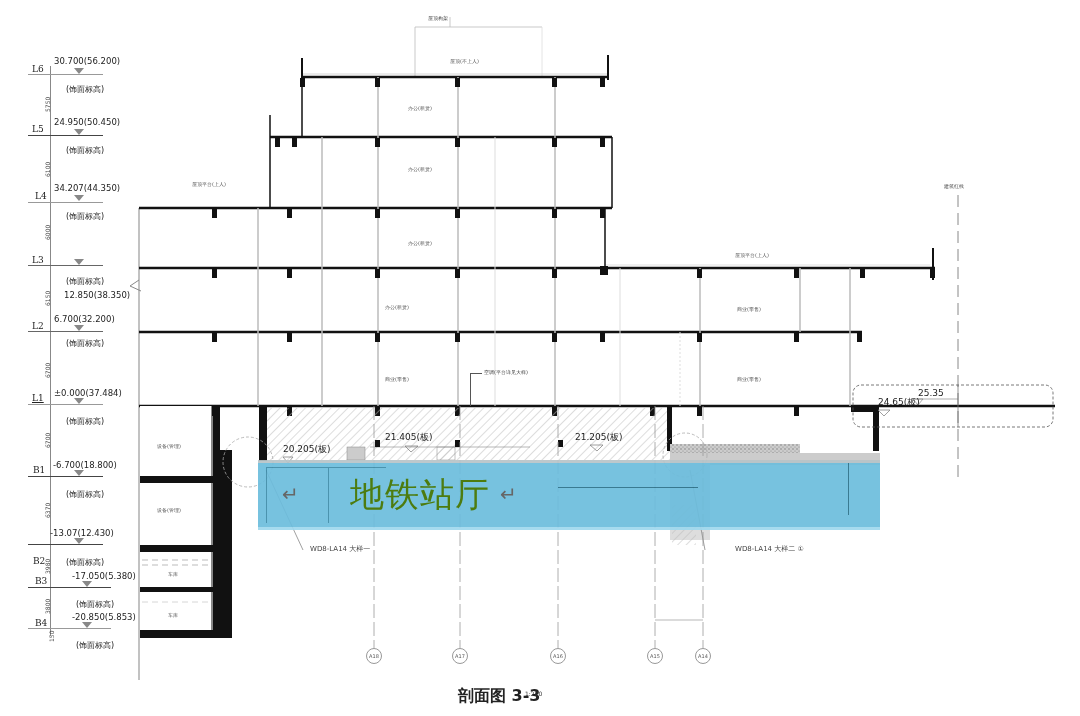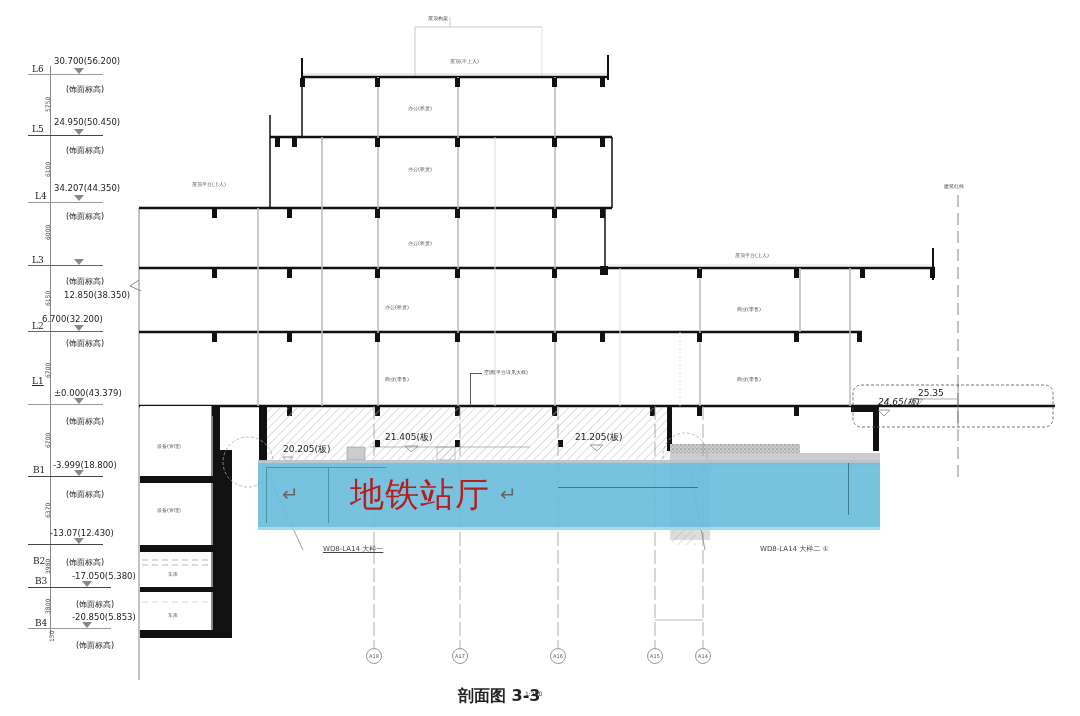--- a/index.html
+++ b/index.html
@@ -5,21 +5,21 @@
   html,body{margin:0;padding:0;background:#fff;}
   body{width:1080px;height:716px;position:relative;overflow:hidden;font-family:"DejaVu Sans",sans-serif;}
   .abs{position:absolute;}
   .lvl-name{position:absolute;font-size:9px;color:#222;font-family:"DejaVu Serif",serif;}
   .lvl-note{position:absolute;font-size:8px;color:#222;text-align:center;width:90px;margin-top:40px;}
   .lvl-val{position:absolute;font-size:8.5px;color:#222;white-space:nowrap;}
   .dim{position:absolute;font-size:6px;color:#444;transform:rotate(-90deg);transform-origin:left top;white-space:nowrap;}
   .room{position:absolute;font-size:5px;color:#555;white-space:nowrap;}
   .elev{position:absolute;font-size:9px;color:#222;white-space:nowrap;}
   .axis-bubble{position:absolute;width:14px;height:14px;border:1px solid #999;border-radius:50%;font-size:5px;color:#555;text-align:center;line-height:14px;}
-  .station-label{position:absolute;left:350px;top:472px;font-size:34px;color:#b91c1c;letter-spacing:1px;font-family:"DejaVu Sans",sans-serif;}
+  .station-label{position:absolute;left:350px;top:472px;font-size:34px;color:#4d7c0f;letter-spacing:1px;font-family:"DejaVu Sans",sans-serif;}
   .ret{position:absolute;font-size:20px;color:#666;}
   .title{position:absolute;left:458px;top:686px;font-size:16px;color:#222;font-weight:bold;}
   .title-scale{position:absolute;left:525px;top:690px;font-size:6px;color:#333;}
   .callout{position:absolute;font-size:7px;color:#444;white-space:nowrap;}
 </style>
 </head>
 <body>
 
 <div class="abs" style="left:0;top:0;width:140px;height:716px;">
   <div class="abs" style="left:50px;top:66px;width:1px;height:570px;background:#888;"></div>
@@ -53,37 +53,37 @@
     <span class="lvl-name" style="left:32px;top:255px;">L3</span>
     <span class="lvl-note" style="left:40px;top:236px;">(饰面标高)</span>
     <span class="lvl-val" style="left:64px;top:249px;margin-top:41px;">12.850(38.350)</span>
     <div class="abs" style="left:74px;top:259px;width:0;height:0;border-left:5px solid transparent;border-right:5px solid transparent;border-top:6px solid #888;"></div>
   </div>
 
   <div>
     <div class="abs" style="left:28px;top:331px;width:75px;height:1px;background:#666;"></div>
     <span class="lvl-name" style="left:32px;top:321px;">L2</span>
     <span class="lvl-note" style="left:40px;top:298px;">(饰面标高)</span>
-    <span class="lvl-val" style="left:42px;top:314px;">6.700(32.200)</span>
+    <span class="lvl-val" style="left:54px;top:314px;">6.700(32.200)</span>
     <div class="abs" style="left:74px;top:325px;width:0;height:0;border-left:5px solid transparent;border-right:5px solid transparent;border-top:6px solid #888;"></div>
   </div>
 
   <div>
     <div class="abs" style="left:28px;top:404px;width:75px;height:1px;background:#999;"></div>
-    <span class="lvl-name" style="left:32px;top:376px;text-decoration:underline;">L1</span>
+    <span class="lvl-name" style="left:32px;top:393px;text-decoration:underline;">L1</span>
     <span class="lvl-note" style="left:40px;top:376px;">(饰面标高)</span>
-    <span class="lvl-val" style="left:54px;top:388px;">±0.000(43.379)</span>
+    <span class="lvl-val" style="left:54px;top:388px;">±0.000(37.484)</span>
     <div class="abs" style="left:74px;top:398px;width:0;height:0;border-left:5px solid transparent;border-right:5px solid transparent;border-top:6px solid #888;"></div>
   </div>
 
   <div>
     <div class="abs" style="left:28px;top:476px;width:75px;height:1px;background:#444;"></div>
     <span class="lvl-name" style="left:33px;top:465px;">B1</span>
     <span class="lvl-note" style="left:40px;top:449px;">(饰面标高)</span>
-    <span class="lvl-val" style="left:53px;top:460px;">-3.999(18.800)</span>
+    <span class="lvl-val" style="left:53px;top:460px;">-6.700(18.800)</span>
     <div class="abs" style="left:74px;top:470px;width:0;height:0;border-left:5px solid transparent;border-right:5px solid transparent;border-top:6px solid #888;"></div>
   </div>
 
   <div>
     <div class="abs" style="left:28px;top:544px;width:75px;height:1px;background:#444;"></div>
     <span class="lvl-name" style="left:33px;top:556px;">B2</span>
     <span class="lvl-note" style="left:40px;top:517px;">(饰面标高)</span>
     <span class="lvl-val" style="left:50px;top:528px;">-13.07(12.430)</span>
     <div class="abs" style="left:74px;top:538px;width:0;height:0;border-left:5px solid transparent;border-right:5px solid transparent;border-top:6px solid #888;"></div>
   </div>
@@ -289,21 +289,21 @@
   <div class="abs" style="left:300px;top:24px;width:140px;height:1px;background:#2a6f88;"></div>
   <div class="abs" style="left:590px;top:0;width:1px;height:52px;background:#2a6f88;"></div>
 </div>
 <span class="ret" style="left:282px;top:482px;">↵</span>
 <span class="station-label">地铁站厅</span>
 <span class="ret" style="left:500px;top:482px;">↵</span>
 
 <span class="elev" style="left:283px;top:443px;">20.205(板)</span>
 <span class="elev" style="left:385px;top:431px;">21.405(板)</span>
 <span class="elev" style="left:575px;top:431px;">21.205(板)</span>
-<span class="elev" style="left:878px;top:396px;font-style:italic;">24.65(板)</span>
+<span class="elev" style="left:878px;top:396px;">24.65(板)</span>
 <span class="elev" style="left:918px;top:388px;">25.35</span>
 
 <span class="room" style="left:450px;top:58px;">屋顶(不上人)</span>
 <span class="room" style="left:408px;top:105px;">办公(租赁)</span>
 <span class="room" style="left:408px;top:166px;">办公(租赁)</span>
 <span class="room" style="left:192px;top:181px;">屋顶平台(上人)</span>
 <span class="room" style="left:408px;top:240px;">办公(租赁)</span>
 <span class="room" style="left:735px;top:252px;">屋顶平台(上人)</span>
 <span class="room" style="left:737px;top:306px;">商业(零售)</span>
 <span class="room" style="left:385px;top:304px;">办公(租赁)</span>
@@ -312,22 +312,22 @@
 <span class="room" style="left:157px;top:443px;">设备(管理)</span>
 <span class="room" style="left:157px;top:507px;">设备(管理)</span>
 <span class="room" style="left:168px;top:571px;">车库</span>
 <span class="room" style="left:168px;top:612px;">车库</span>
 
 <span class="callout" style="left:428px;top:15px;font-size:5px;">屋顶构架</span>
 <span class="callout" style="left:944px;top:183px;font-size:5px;">建筑红线</span>
 <div class="abs" style="left:470px;top:373px;width:1px;height:33px;background:#555;"></div>
 <div class="abs" style="left:470px;top:373px;width:12px;height:1px;background:#555;"></div>
 <span class="callout" style="left:484px;top:369px;font-size:5px;">空调(平台详见大样)</span>
-<span class="callout" style="left:323px;top:544px;text-decoration:underline;">WD8-LA14 大样一</span>
-<span class="callout" style="left:760px;top:544px;">WD8-LA14 大样二 ①</span>
+<span class="callout" style="left:310px;top:544px;">WD8-LA14 大样一</span>
+<span class="callout" style="left:735px;top:544px;">WD8-LA14 大样二 ①</span>
 
 <span class="axis-bubble" style="left:366px;top:648px;">A18</span>
 <span class="axis-bubble" style="left:452px;top:648px;">A17</span>
 <span class="axis-bubble" style="left:550px;top:648px;">A16</span>
 <span class="axis-bubble" style="left:647px;top:648px;">A15</span>
 <span class="axis-bubble" style="left:695px;top:648px;">A14</span>
 
 <span class="title">剖面图 3-3</span>
 <span class="title-scale">1:200</span>
 

